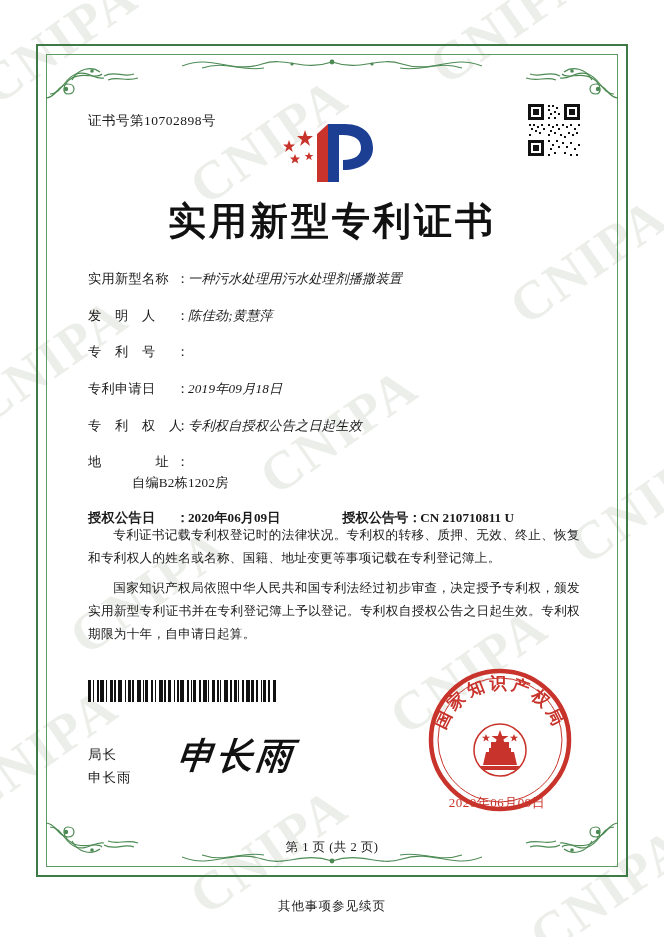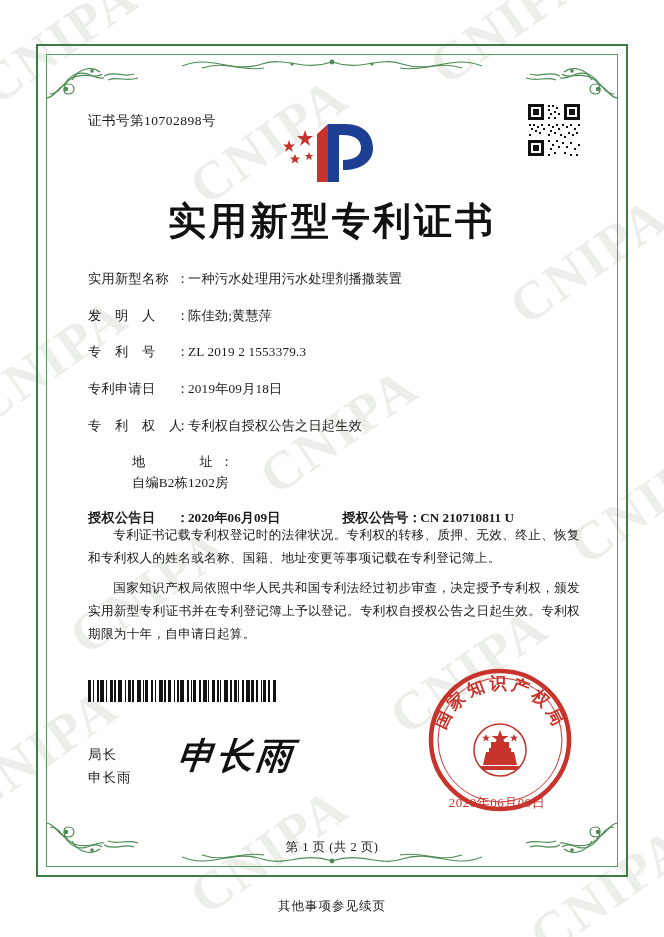--- a/index.html
+++ b/index.html
@@ -160,20 +160,21 @@
     width: 88px;
     letter-spacing: 0.3px;
   }
   .f-colon {
     flex: 0 0 auto;
     width: 12px;
   }
   .f-value {
     flex: 1 1 auto;
     letter-spacing: 0.2px;
+    font-style: italic;
   }
   .f-value-2 {
     margin-left: 44px;
     margin-top: 3px;
     letter-spacing: 0.2px;
   }
   .pubno-label {
     margin-left: 62px;
     white-space: pre;
   }
@@ -454,37 +455,36 @@
 
       <div class="field-row">
         <span class="f-label">发　明　人</span>
         <span class="f-colon">：</span>
         <span class="f-value">陈佳劲;黄慧萍</span>
       </div>
 
       <div class="field-row">
         <span class="f-label">专　利　号</span>
         <span class="f-colon">：</span>
-        <span class="f-value">ZL 2019 2 1553379.3</span>
       </div>
 
       <div class="field-row">
         <span class="f-label">专利申请日</span>
         <span class="f-colon">：</span>
         <span class="f-value">2019年09月18日</span>
       </div>
 
       <div class="field-row">
         <span class="f-label">专　利　权　人</span>
         <span class="f-colon">：</span>
         <span class="f-value">专利权自授权公告之日起生效</span>
       </div>
 
       <div>
-        <div class="field-row" style="margin-bottom:0;margin-left:44px;">
+        <div class="field-row" style="margin-bottom:0;">
           <span class="f-label">地　　　　址</span>
           <span class="f-colon">：</span>
         </div>
         <div class="f-value-2">自编B2栋1202房</div>
       </div>
 
       <div class="field-row" style="margin-top:16px;font-weight:bold;">
         <span class="f-label">授权公告日</span>
         <span class="f-colon">：</span>
         <span>2020年06月09日</span>

